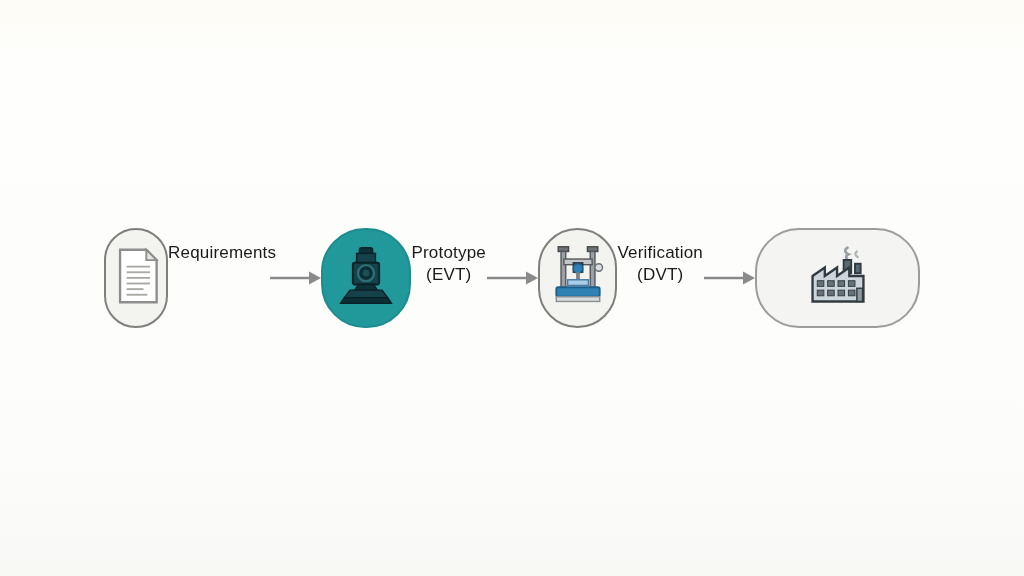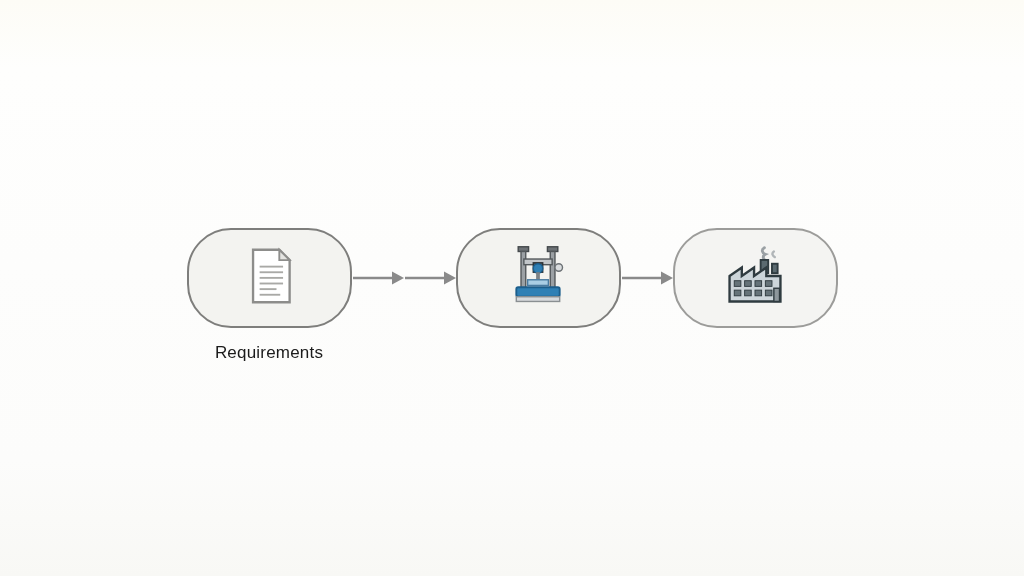--- a/index.html
+++ b/index.html
@@ -11,21 +11,21 @@
   }
   .flow {
     display:flex;
     align-items:flex-start;
     justify-content:center;
     padding-top:228px;
   }
   .stage {
     width:165px;
     display:flex;
-    flex-direction:column;
+    flex-direction:row;
   }
   .box {
     width:165px; height:100px;
     border-radius:44px;
     display:flex; align-items:center; justify-content:center;
     box-sizing:border-box;
   }
   .box-light  { background:#f3f3f0; border:2px solid #7e7e7c; }
   .box-light2 { background:#f4f4f2; border:2px solid #9c9c9a; }
   .box-accent { background:#21999b; border:2px solid #1d8c8e; }
@@ -75,20 +75,40 @@
       </div>
     </div>
 
     <div class="arrow">
       <svg width="52" height="16" viewBox="0 0 52 16">
         <line x1="1" y1="8" x2="41" y2="8" stroke="#8a8a8a" stroke-width="2.5"></line>
         <path d="M40 1.5 L52 8 L40 14.5 Z" fill="#8a8a8a"></path>
       </svg>
     </div>
 
+    <div class="stage">
+      <div class="box box-accent">
+        <span class="icon">
+          <svg width="66" height="66" viewBox="0 0 70 70">
+            <rect x="28" y="5" width="14" height="7" rx="2" fill="#0e3139" stroke="#082228" stroke-width="1.5"></rect>
+            <rect x="25" y="11" width="20" height="10" fill="#14414a" stroke="#082228" stroke-width="1.5"></rect>
+            <rect x="21" y="21" width="28" height="23" rx="2" fill="#14414a" stroke="#082228" stroke-width="2"></rect>
+            <circle cx="35" cy="32" r="8.5" fill="#0c2e35" stroke="#2d6f77" stroke-width="2.5"></circle>
+            <circle cx="35" cy="32" r="3.5" fill="#1b505a"></circle>
+            <path d="M27 44 h16 l4 6 h-24 z" fill="#0e3139" stroke="#082228" stroke-width="1.5"></path>
+            <path d="M18 50 h34 l6 8 h-46 z" fill="#14414a" stroke="#082228" stroke-width="1.5"></path>
+            <path d="M12 58 h46 l4 6 h-54 z" fill="#0c2e35" stroke="#082228" stroke-width="1.5"></path>
+          </svg>
+        </span>
+      </div>
+      <div class="stage-label">
+        <span>Prototype</span>
+        <span class="sub">(EVT)</span>
+      </div>
+    </div>
 
     <div class="arrow">
       <svg width="52" height="16" viewBox="0 0 52 16">
         <line x1="1" y1="8" x2="41" y2="8" stroke="#8a8a8a" stroke-width="2.5"></line>
         <path d="M40 1.5 L52 8 L40 14.5 Z" fill="#8a8a8a"></path>
       </svg>
     </div>
 
     <div class="stage">
       <div class="box box-light">
@@ -101,20 +121,24 @@
             <rect x="20" y="17" width="30" height="6" fill="#c2c6c9" stroke="#54595c" stroke-width="1.5"></rect>
             <rect x="30" y="21" width="10" height="10" fill="#4e565c" stroke="#2e3438" stroke-width="1.5"></rect>
             <circle cx="35" cy="27" r="5" fill="#2f80b5" stroke="#1c5e8c" stroke-width="1.5"></circle>
             <rect x="33" y="31" width="4" height="8" fill="#7c8286"></rect>
             <circle cx="57" cy="26" r="4" fill="#d9dcde" stroke="#6d7276" stroke-width="1.5"></circle>
             <rect x="24" y="39" width="22" height="6" fill="#a9cde4" stroke="#4a7ba0" stroke-width="1.5"></rect>
             <rect x="12" y="47" width="46" height="10" rx="2" fill="#2f80b5" stroke="#1c5e8c" stroke-width="2"></rect>
             <rect x="12" y="57" width="46" height="5" fill="#d7dadd" stroke="#8a8f92" stroke-width="1.5"></rect>
           </svg>
         </span>
+      </div>
+      <div class="stage-label">
+        <span>Verification</span>
+        <span class="sub">(DVT)</span>
       </div>
     </div>
 
     <div class="arrow">
       <svg width="52" height="16" viewBox="0 0 52 16">
         <line x1="1" y1="8" x2="41" y2="8" stroke="#8a8a8a" stroke-width="2.5"></line>
         <path d="M40 1.5 L52 8 L40 14.5 Z" fill="#8a8a8a"></path>
       </svg>
     </div>
 

